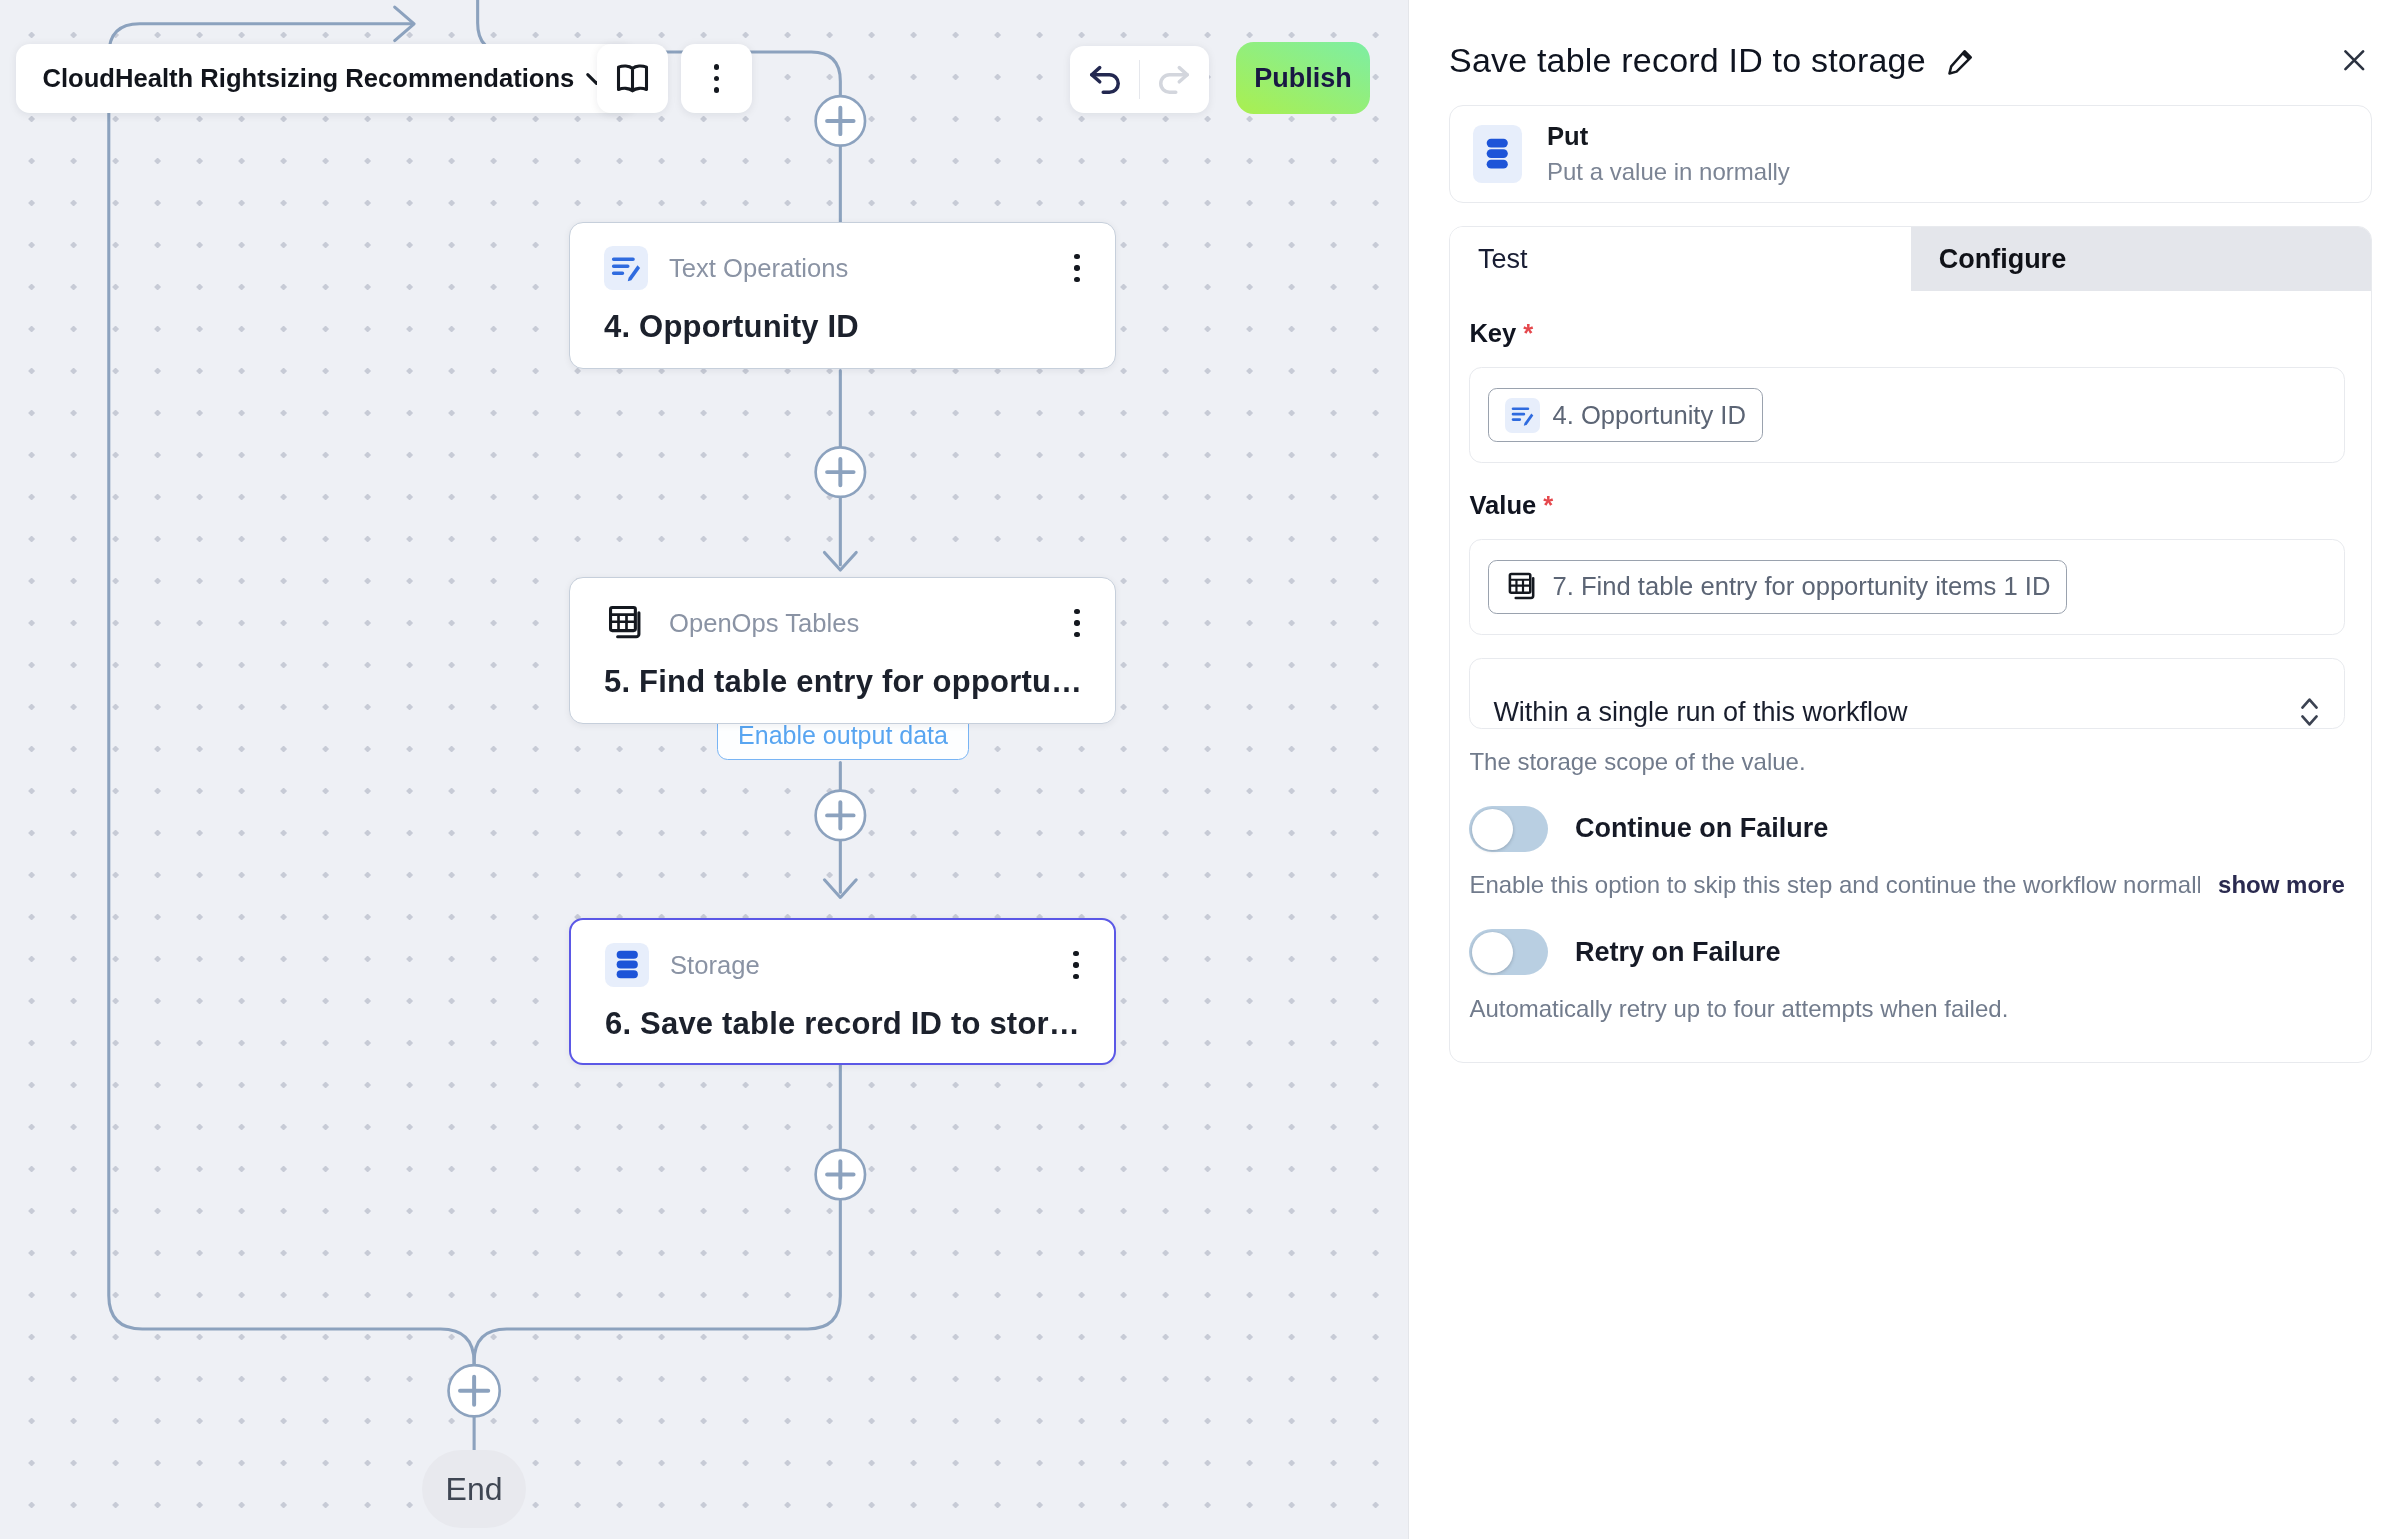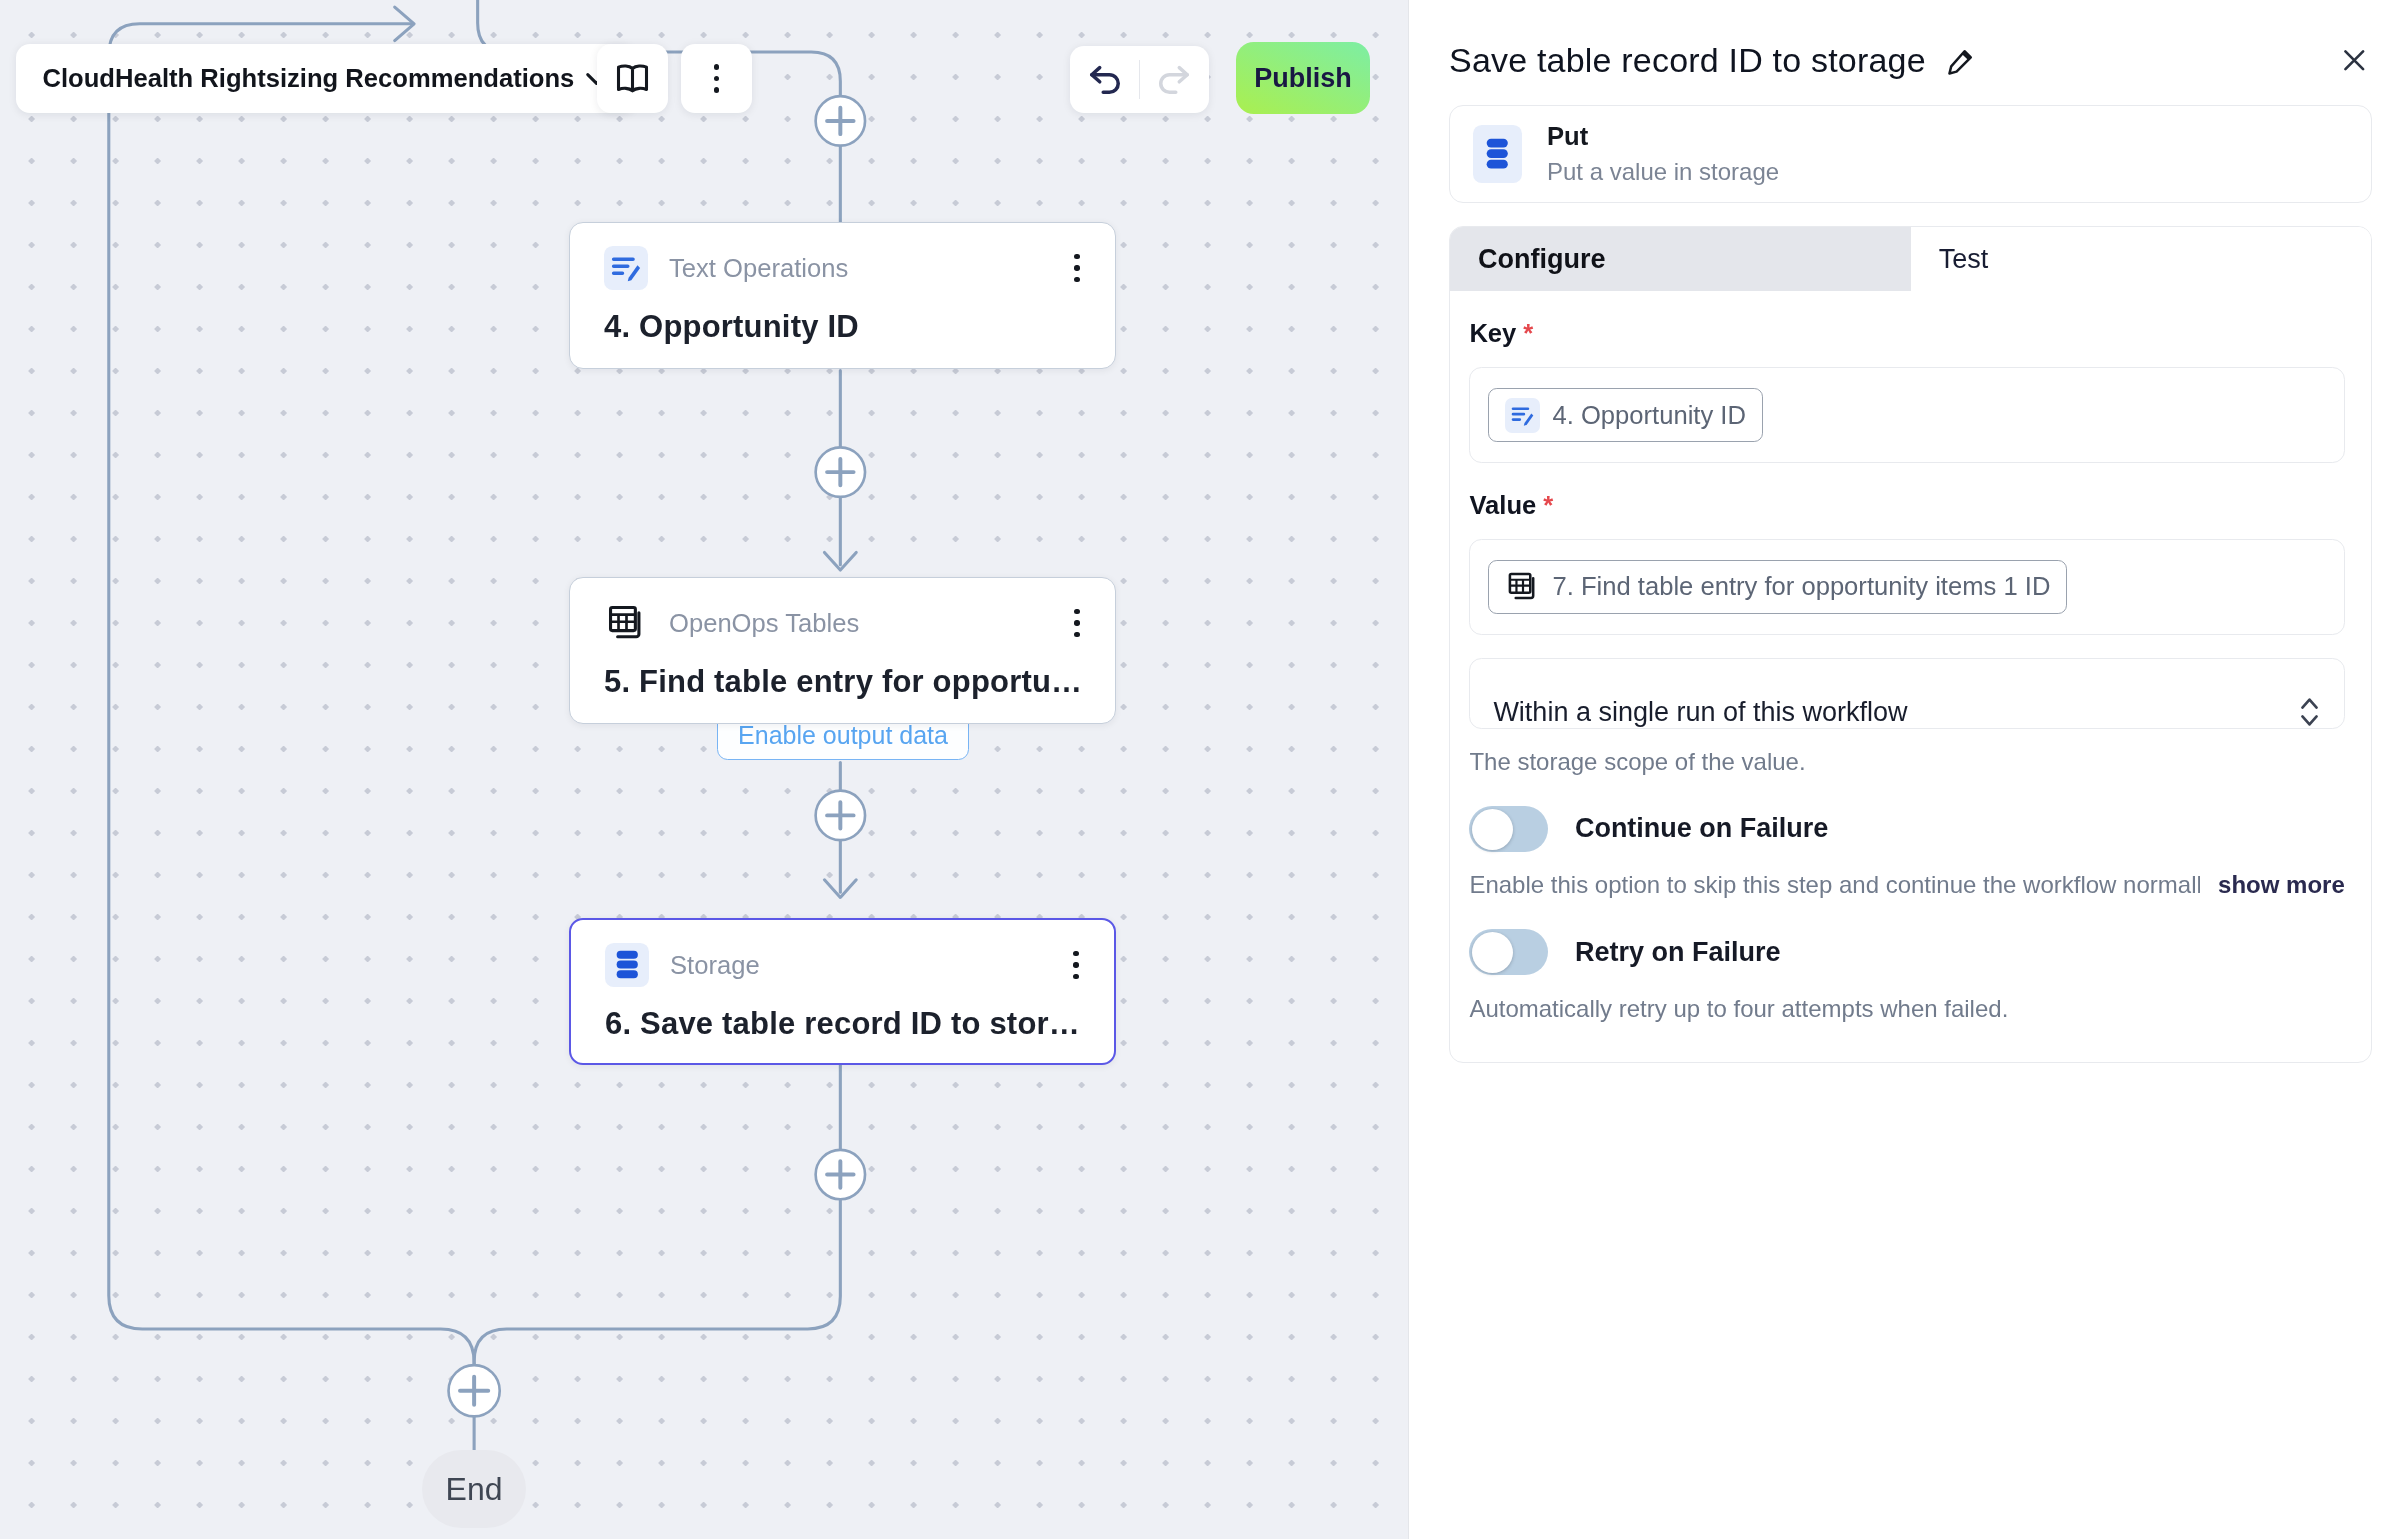--- a/index.html
+++ b/index.html
@@ -282,28 +282,28 @@
     <div class="put-card">
       <div class="put-icon">
         <svg width="26.5" height="37" viewBox="0 0 30 42">
           <rect x="3" y="3" width="24" height="10" rx="5" fill="#1d54d8"></rect>
           <rect x="3" y="15" width="24" height="10" rx="5" fill="#1d54d8"></rect>
           <rect x="3" y="27" width="24" height="10" rx="5" fill="#1d54d8"></rect>
         </svg>
       </div>
       <div>
         <div class="put-name">Put</div>
-        <div class="put-desc">Put a value in storage</div>
+        <div class="put-desc">Put a value in normally</div>
       </div>
     </div>
 
     <div class="form-card">
       <div class="tabs">
+        <div class="tab inactive">Test</div>
         <div class="tab active">Configure</div>
-        <div class="tab inactive">Test</div>
       </div>
 
       <div class="form-body">
         <div class="field-label">
           <span>Key</span><span class="req">*</span>
         </div>
         <div class="big-input">
           <div class="chip">
             <div class="chip-icon">
               <svg width="23" height="23" viewBox="0 0 34 34">

